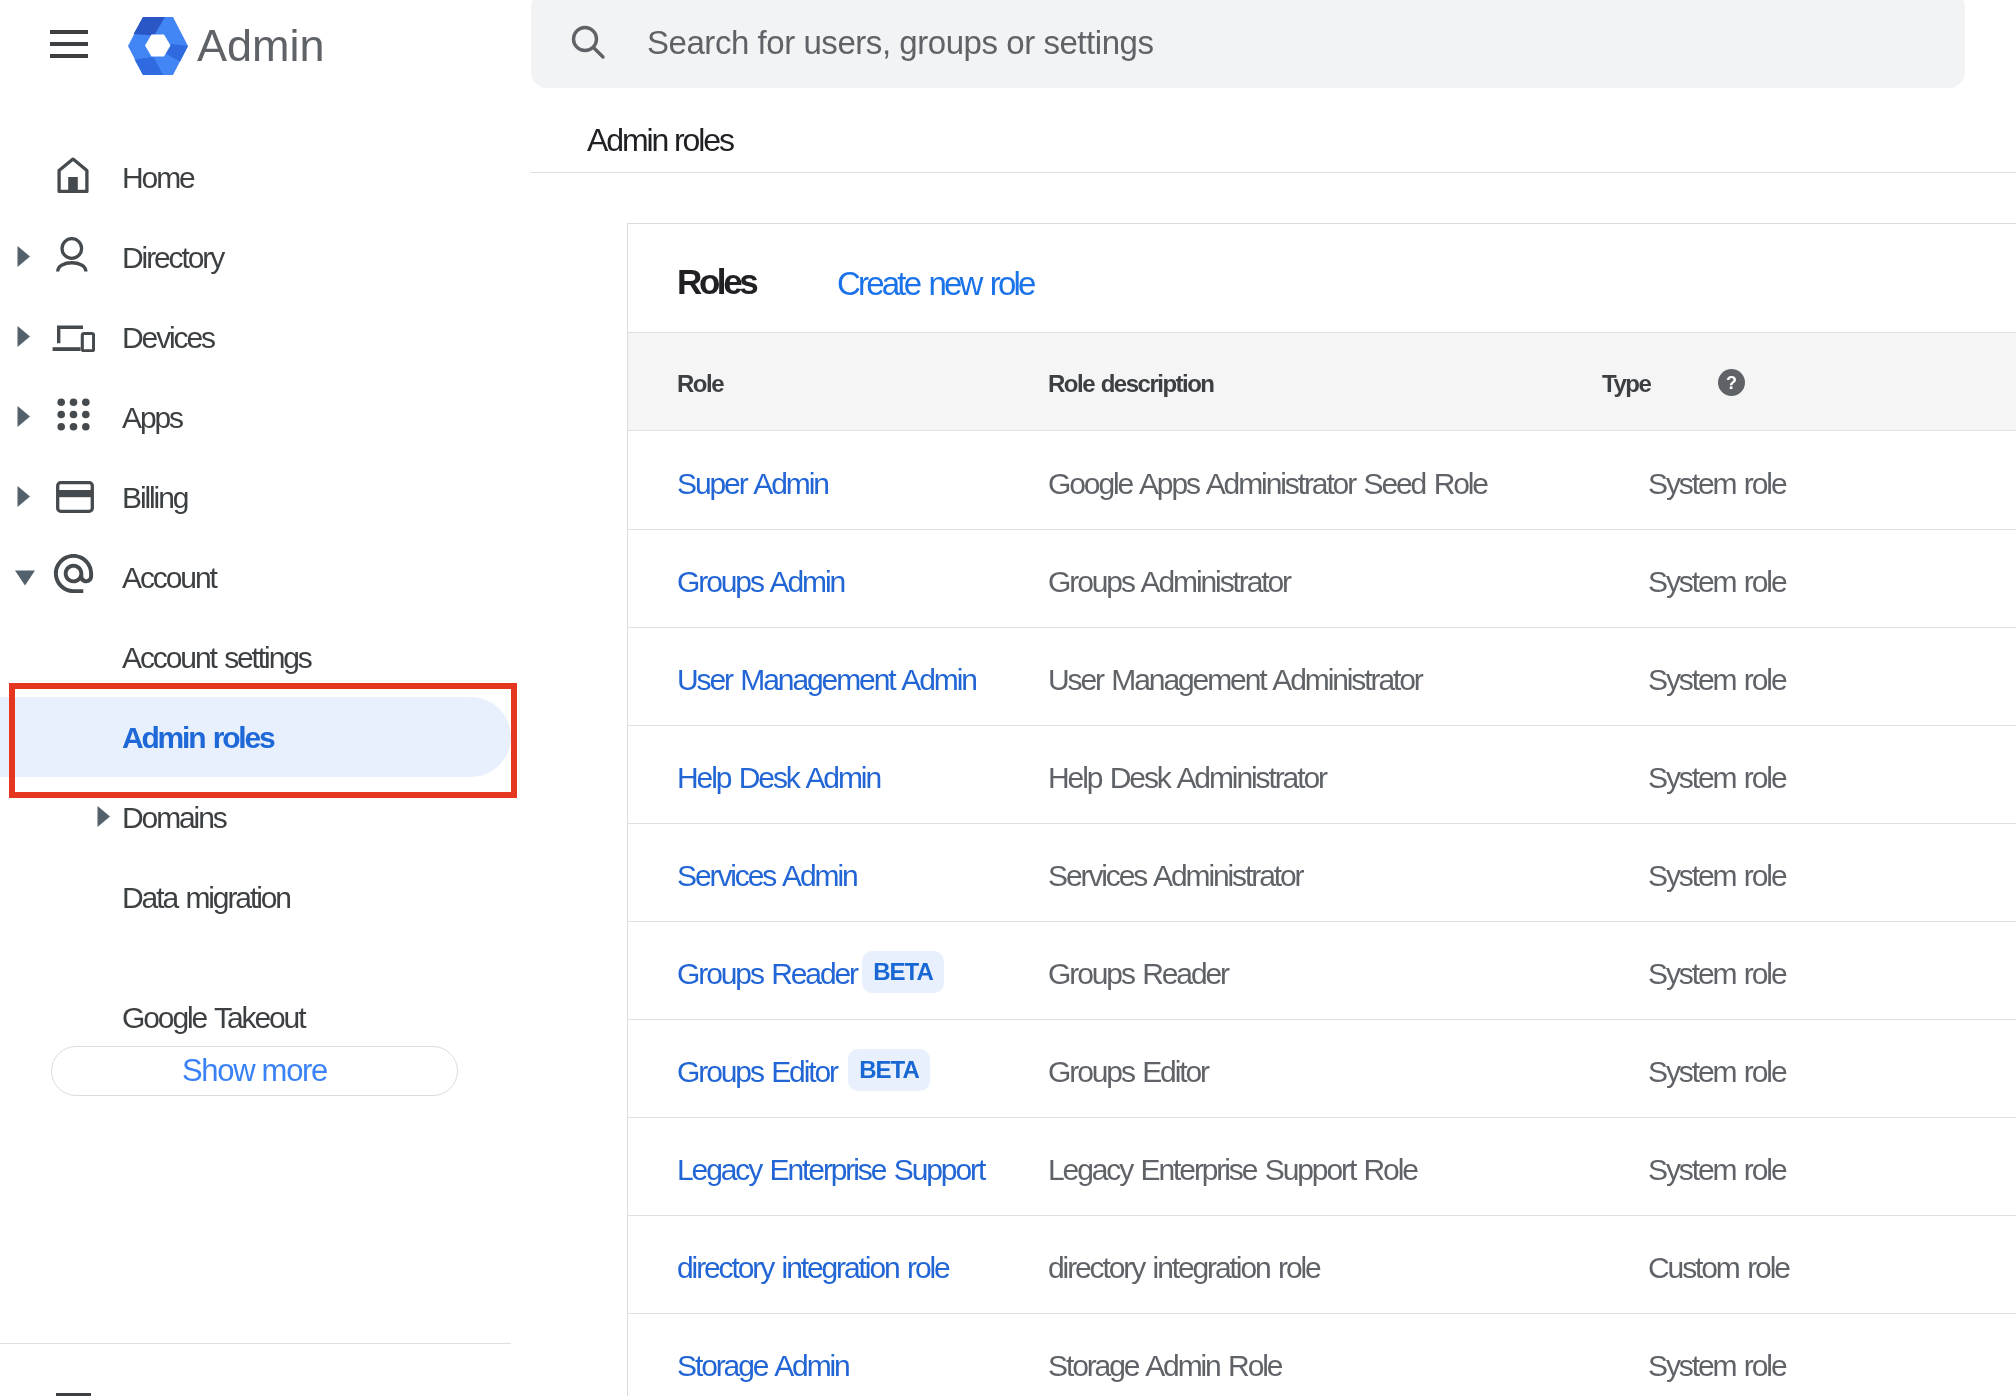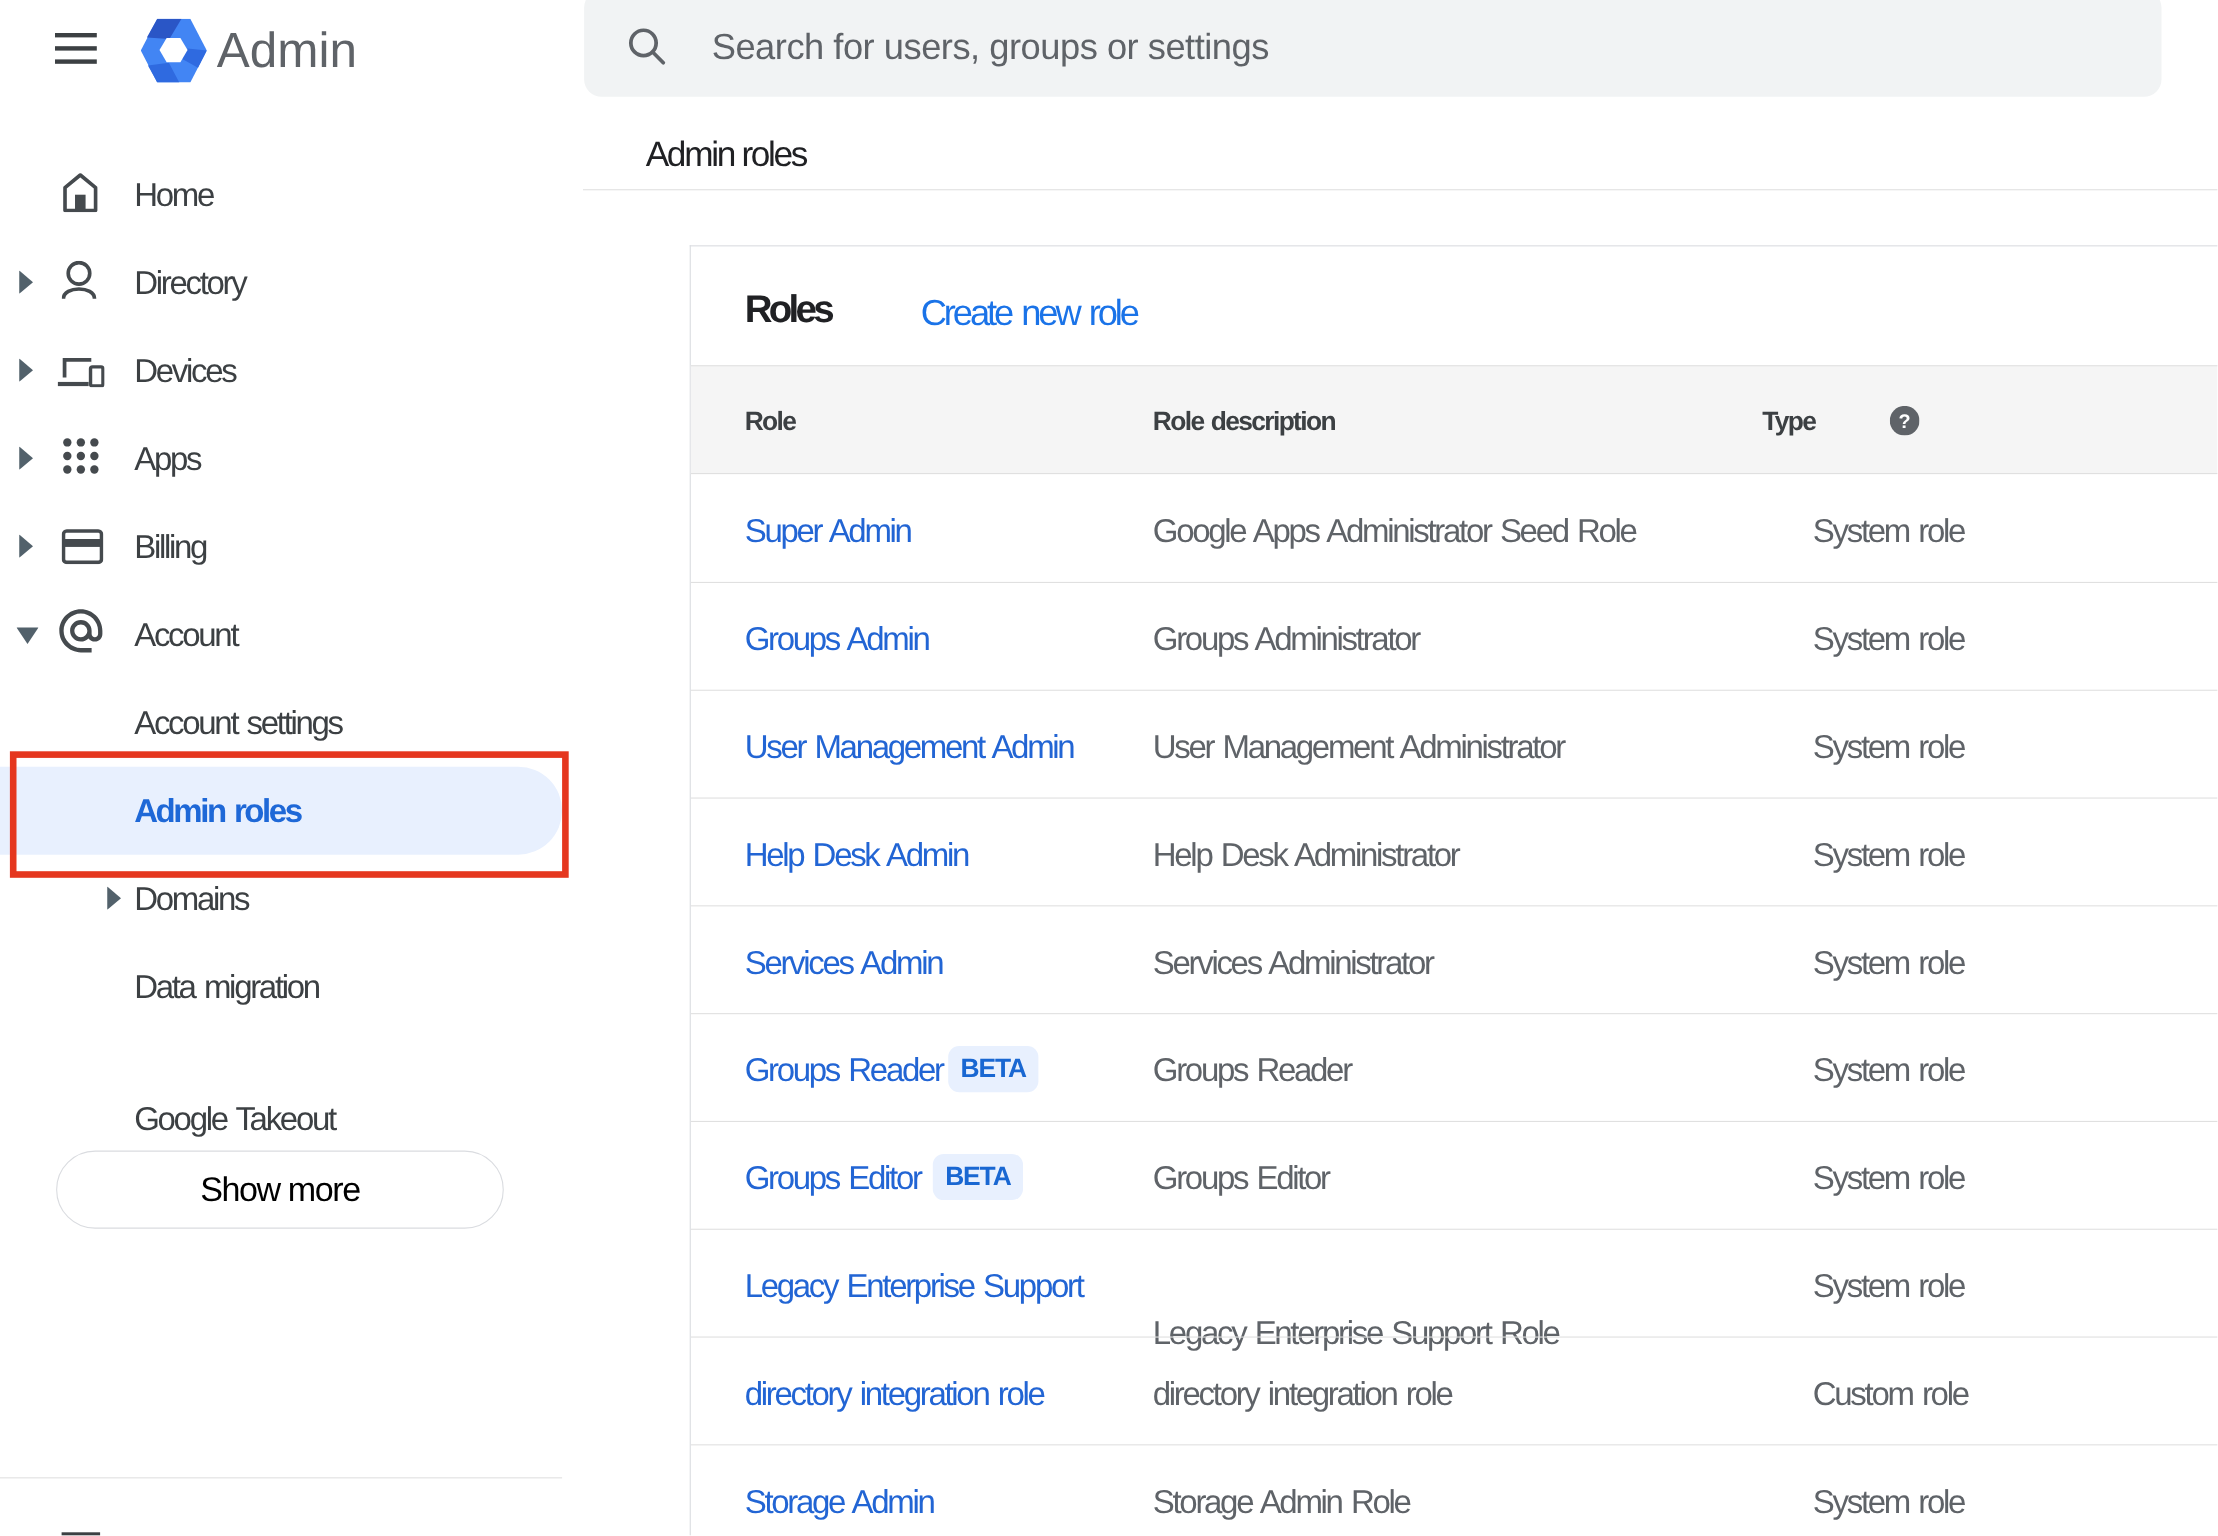--- a/index.html
+++ b/index.html
@@ -106,21 +106,21 @@
 
 <div class="abs t nav" style="left:122px; top:643px;">Account settings</div>
 <div class="abs t" style="left:122px; top:723px; font-weight:bold; letter-spacing:-2.2px; color:#1e68d7;">Admin roles</div>
 <svg class="abs" style="left:97px; top:806px;" width="13" height="21" viewBox="0 0 13 21">
     <polygon points="0.5,0 13,10.5 0.5,21" fill="#52616b"></polygon>
   </svg>
 <div class="abs t nav" style="left:122px; top:803px;">Domains</div>
 <div class="abs t nav" style="left:122px; top:883px;">Data migration</div>
 <div class="abs t nav" style="left:122px; top:963px;margin-top:40px;">Google Takeout</div>
 
-<div class="abs" style="left:51px; top:1046px; width:407px; height:71px; border:1px solid #dadce0; border-radius:36px; display:flex; align-items:center; justify-content:center; font-size:31px; letter-spacing:-1.3px; color:#000000;">Show more</div>
+<div class="abs" style="left:51px; top:1046px; width:407px; height:50px; border:1px solid #dadce0; border-radius:36px; display:flex; align-items:center; justify-content:center; font-size:31px; letter-spacing:-1.3px; color:#3b82f6;">Show more</div>
 
 <div class="abs divider" style="left:0px; top:1343px; width:511px;"></div>
 <div class="abs" style="left:56px; top:1393px; width:35px; height:3px; background:#3c4043;"></div>
 
 <div class="abs" style="left:627px; top:223px; width:1389px; height:1173px; border-left:1px solid #dadce0; border-top:1px solid #dadce0;"></div>
 
 <div class="abs" style="left:677px; top:262px; font-size:35px; font-weight:bold; letter-spacing:-3.4px; line-height:40px; color:#202124;">Roles</div>
 <div class="abs" style="left:837px; top:264px; font-size:33px; letter-spacing:-2.8px; word-spacing:2.8px; line-height:40px; color:#1a73e8;">Create new role</div>
 
 <div class="abs" style="left:628px; top:332px; width:1388px; height:99px; background:#f5f5f5; border-top:1px solid #e0e0e0; border-bottom:1px solid #e0e0e0;"></div>
@@ -163,21 +163,21 @@
 <div class="abs t desc" style="left:1648px; top:959px;">System role</div>
 <div class="abs divider" style="left:628px; top:1019px; width:1388px;"></div>
 
 <div class="abs t link" style="left:677px; top:1057px;">Groups Editor</div>
 <div class="abs" style="left:848px; top:1049px; width:82px; height:42px; background:#e8f0fe; border-radius:10px; display:flex; align-items:center; justify-content:center; font-size:24px; font-weight:bold; letter-spacing:-1px; color:#1967d2;">BETA</div>
 <div class="abs t desc" style="left:1048px; top:1057px;">Groups Editor</div>
 <div class="abs t desc" style="left:1648px; top:1057px;">System role</div>
 <div class="abs divider" style="left:628px; top:1117px; width:1388px;"></div>
 
 <div class="abs t link" style="left:677px; top:1155px;">Legacy Enterprise Support</div>
-<div class="abs t desc" style="left:1048px; top:1155px;margin-top:43px;">Legacy Enterprise Support Role</div>
+<div class="abs t desc" style="left:1048px; top:1155px;">Legacy Enterprise Support Role</div>
 <div class="abs t desc" style="left:1648px; top:1155px;">System role</div>
 <div class="abs divider" style="left:628px; top:1215px; width:1388px;"></div>
 
 <div class="abs t link" style="left:677px; top:1253px;">directory integration role</div>
 <div class="abs t desc" style="left:1048px; top:1253px;">directory integration role</div>
 <div class="abs t desc" style="left:1648px; top:1253px;">Custom role</div>
 <div class="abs divider" style="left:628px; top:1313px; width:1388px;"></div>
 
 <div class="abs t link" style="left:677px; top:1351px;">Storage Admin</div>
 <div class="abs t desc" style="left:1048px; top:1351px;">Storage Admin Role</div>

